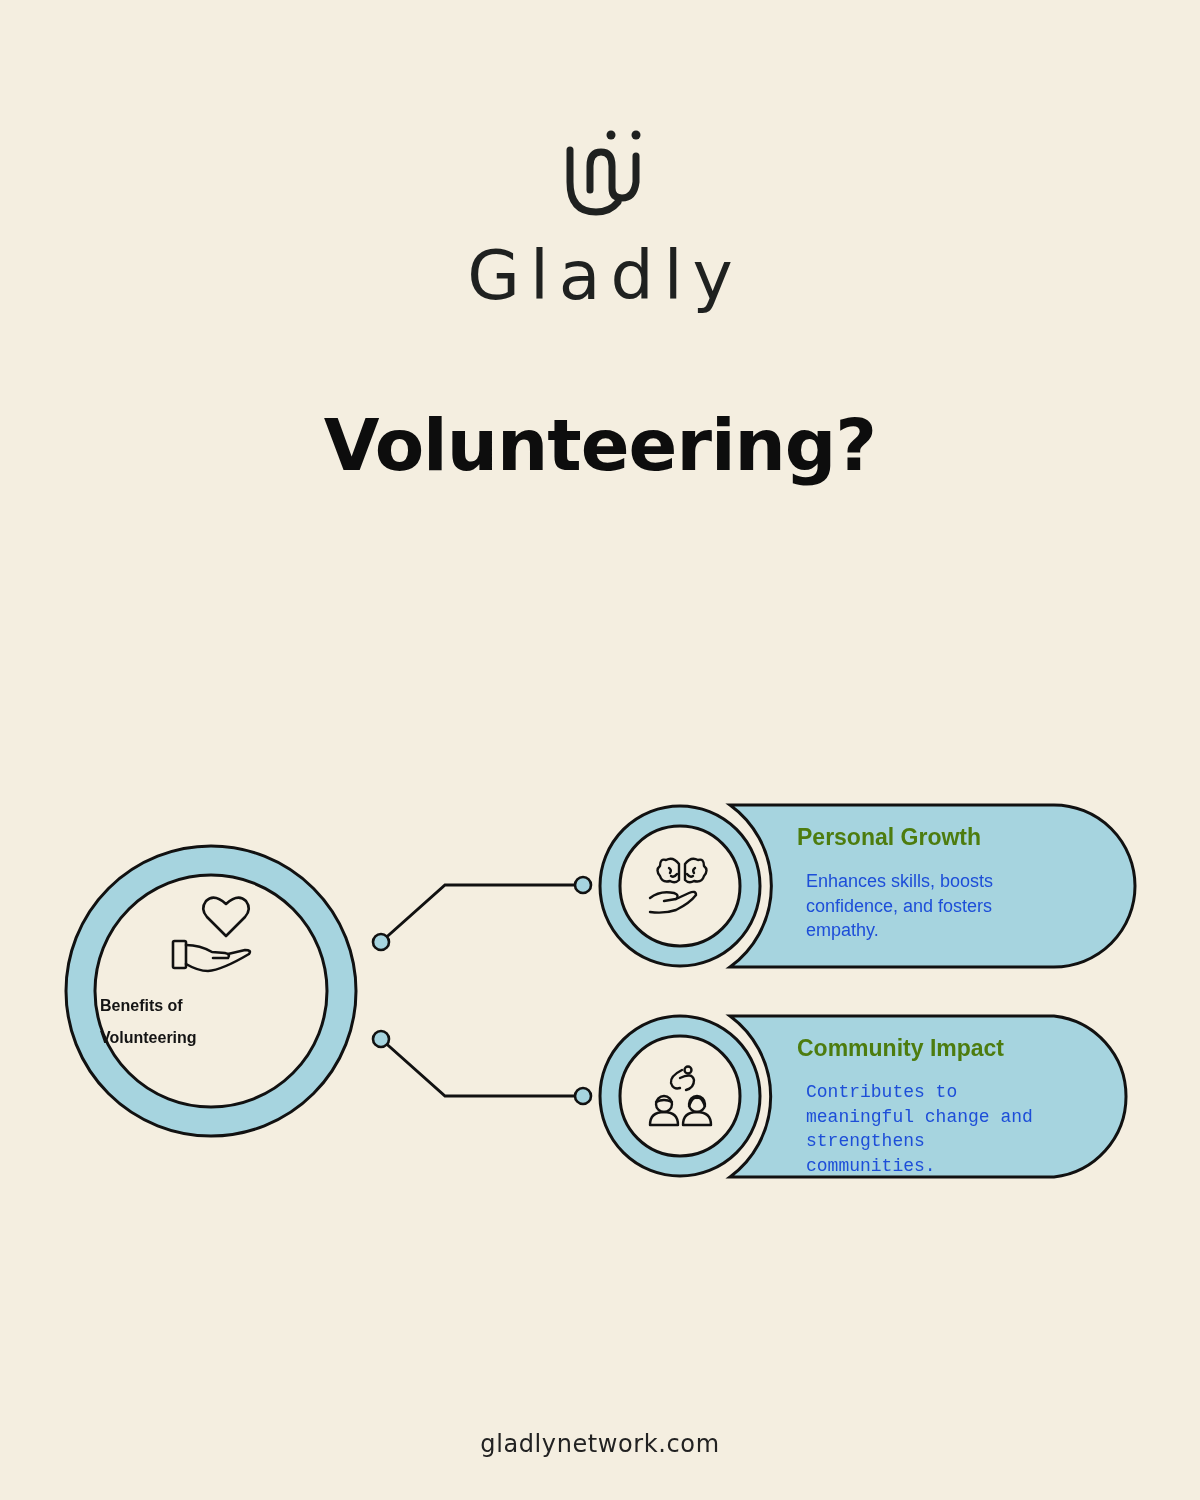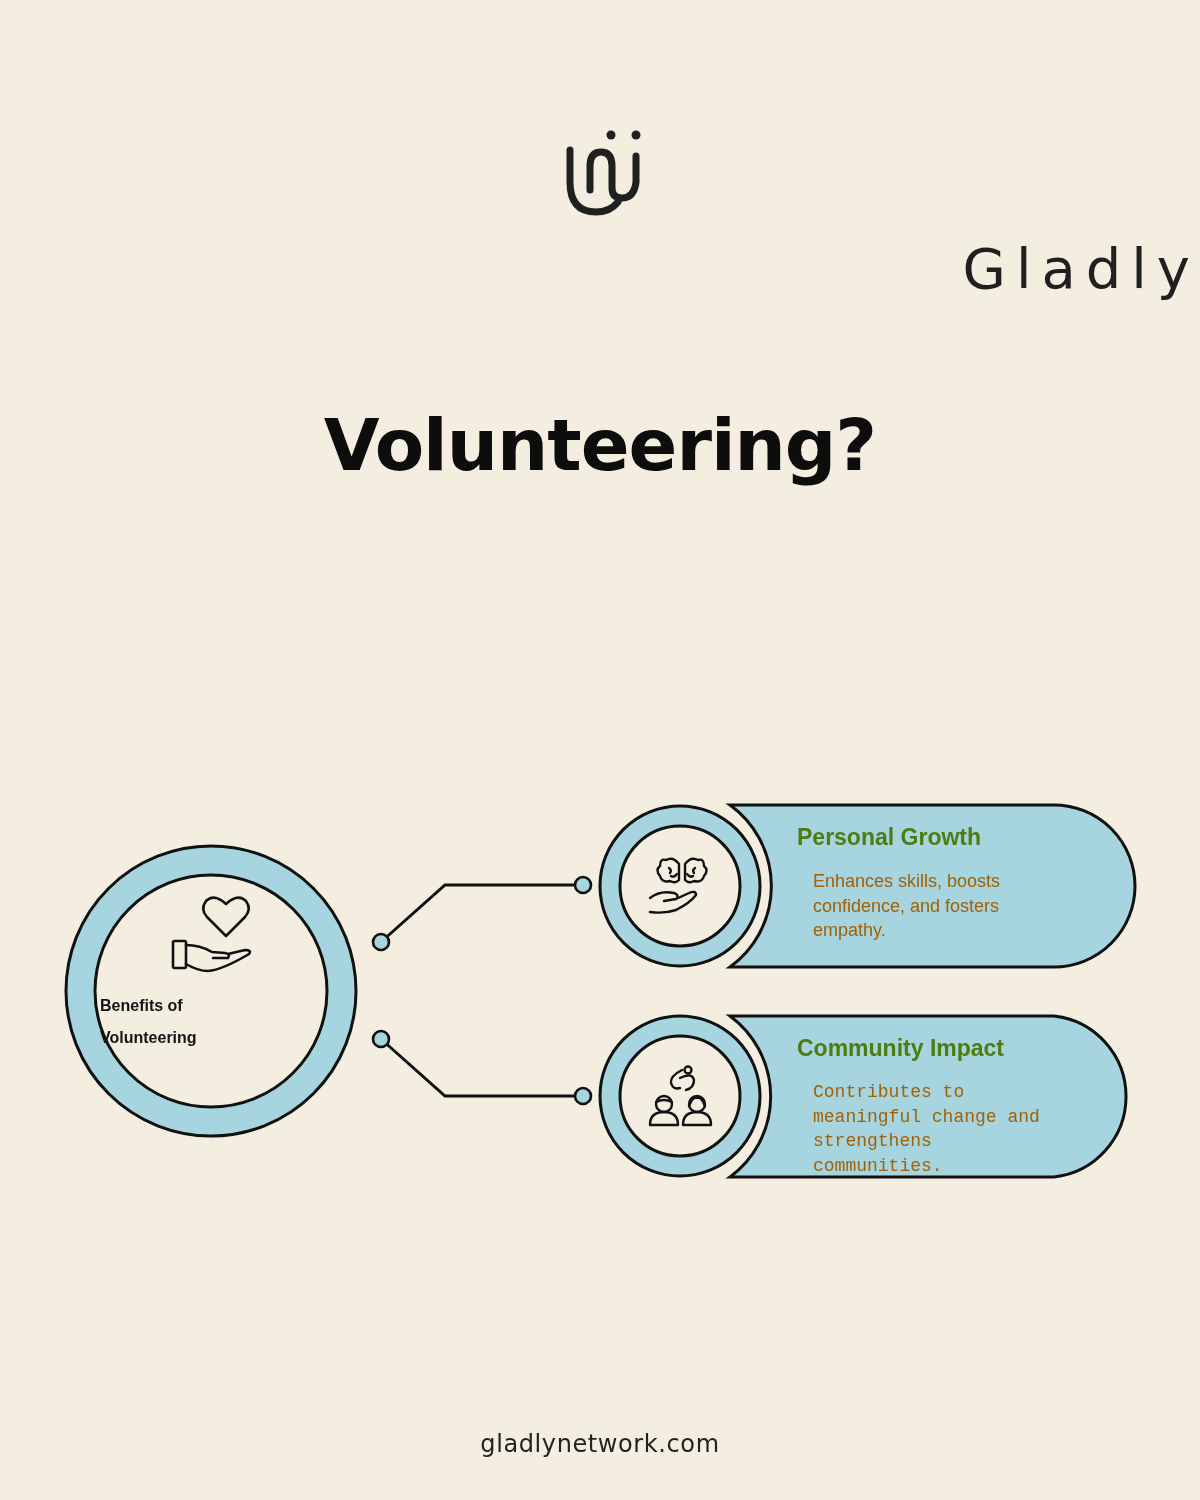--- a/index.html
+++ b/index.html
@@ -7,23 +7,23 @@
       width: 1200px; height: 1500px;
       background: #f4eee0;
       position: relative;
       overflow: hidden;
       font-family: "Liberation Sans", sans-serif;
       color: #1b1b1b;
     }
     .logo-mark { position: absolute; left: 560px; top: 118px; width: 84px; height: 104px; }
     .brand {
       position: absolute; left: 0; right: 0; top: 236px;
-      text-align: right;
+      text-align: center;
       font-family: "DejaVu Sans", sans-serif;
-      font-size: 56px; font-weight: 400;
+      font-size: 68px; font-weight: 400;
       letter-spacing: 10px; color: #1f2120;
       padding-left: 10px;
     }
     .title {
       position: absolute; left: 100px; right: 100px; top: 398px;
       text-align: center;
       font-family: "DejaVu Sans", sans-serif;
       font-weight: 700; font-size: 72px; line-height: 94px;
       letter-spacing: -1px; color: #0d0d0d;
     }
@@ -34,21 +34,21 @@
       font-weight: 700; font-size: 16px; line-height: 32px; color: #141414;
     }
     .card-text { position: absolute; left: 797px; width: 300px; }
     .card-title {
       font-family: "Liberation Sans", sans-serif;
       font-weight: 700; font-size: 23px; line-height: 28px; color: #4d7c0f;
       margin: 0 0 18px 0;
     }
     .card-desc {
       font-family: "Liberation Sans", sans-serif;
-      font-size: 18px; line-height: 24.5px; color: #a16207; margin: 16px;
+      font-size: 18px; line-height: 24.5px; color: #1d4ed8; margin: 9px;
     }
     .footer {
       position: absolute; left: 0; right: 0; top: 1430px;
       text-align: center; font-family: "DejaVu Sans", sans-serif;
       font-size: 24px; letter-spacing: 0.6px; color: #222;
     }
   </style>
 </head>
 <body>
 

